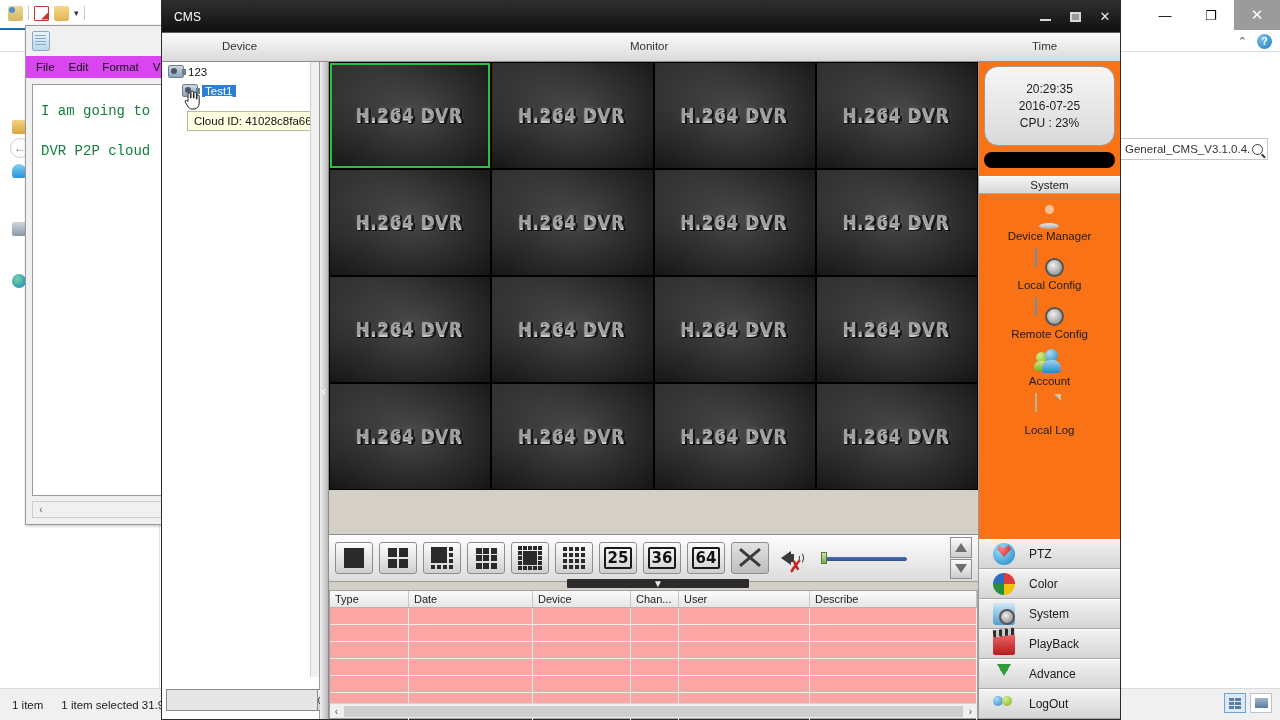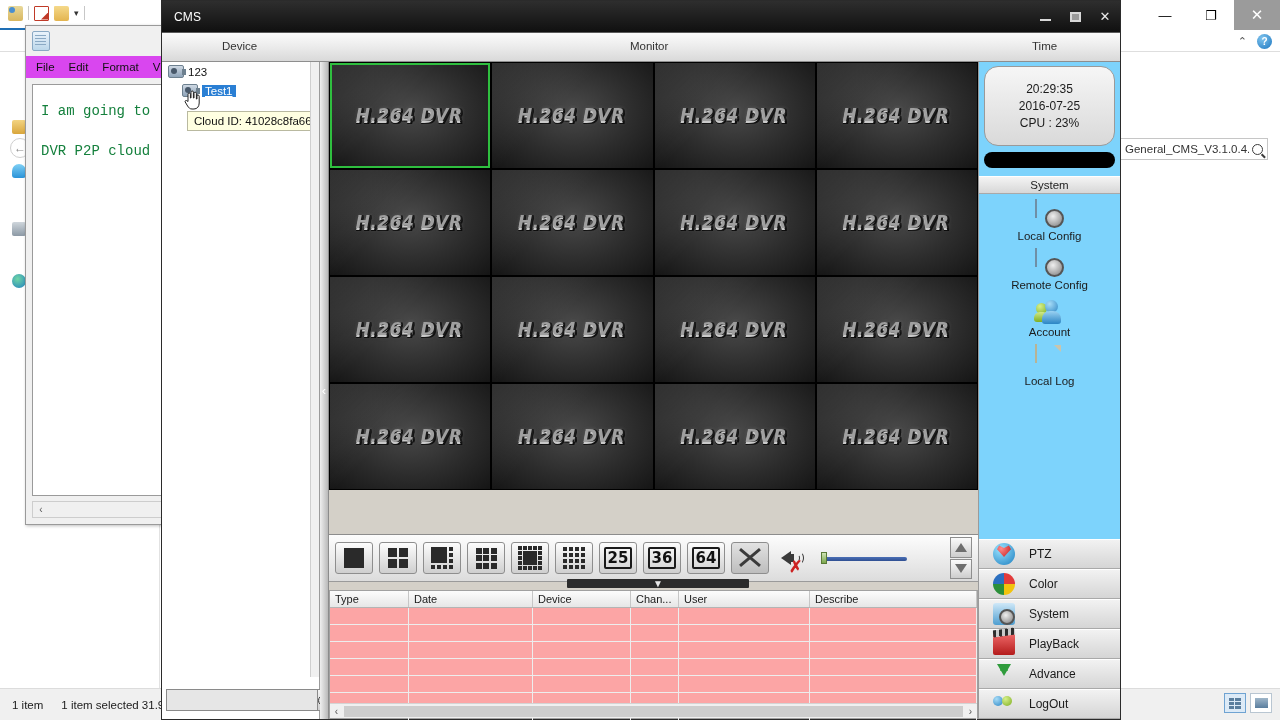--- a/index.html
+++ b/index.html
@@ -240,21 +240,21 @@
     position: absolute; left: 0; top: 0; width: 9px; height: 100%;
     background: linear-gradient(90deg,#efefef,#b9b9b9);
     border-right: 1px solid #8c8c8c;
     display: flex; align-items: center; justify-content: center;
     color: #ffffff; font-size: 13px;
   }
   .video-grid {
     position: absolute; left: 9px; top: 0; right: 0; height: 428px;
     background: #000; display: grid;
     grid-template-columns: repeat(4, 1fr); grid-template-rows: repeat(4, 1fr);
-    gap: 2px; padding: 1px; font-style: italic;
+    gap: 2px; padding: 1px;
   }
   .video-cell {
     position: relative; overflow: hidden;
     background:
       linear-gradient(135deg, rgba(255,255,255,.10) 0%, rgba(255,255,255,0) 42%),
       radial-gradient(ellipse at 50% 45%, #4a4a4a 0%, #2c2c2c 55%, #151515 100%);
     display: flex; align-items: center; justify-content: center;
   }
   .video-cell.selected { outline: 2px solid #2fbf3f; outline-offset: -2px; }
   .dvr-text {
@@ -355,21 +355,21 @@
     position: absolute; left: 0; right: 0; bottom: 0; height: 15px;
     background: #f0f0f0; border-top: 1px solid #d4d4d4;
     display: flex; align-items: center;
   }
   .lhs-arrow { width: 13px; text-align:center; font-size: 10px; color: #555; }
   .lhs-thumb { flex: 1; height: 11px; background: #cdcdcd; margin: 0 1px; }
 
   
   .right-panel {
     position: absolute; right: 0; top: 0; width: 142px; bottom: 0;
-    background: #7dd3fc; border-left: 1px solid #9b9b9b;
+    background: #f97316; border-left: 1px solid #9b9b9b;
   }
   .time-box {
     margin: 4px 5px 0 5px; height: 80px;
     border: 1px solid #9a9a9a; background: linear-gradient(#f6f6f6,#d9d9d9);
     display: flex; flex-direction: column; align-items: center; justify-content: center;
     gap: 3px; border-radius: 14px;
   }
   .time-box div { font-size: 12px; color: #1b1b1b; }
   .black-bar {
     margin: 6px 5px 0 5px; height: 16px; background: #000; border-radius: 8px;
@@ -859,20 +859,24 @@
           <div>20:29:35</div>
           <div>2016-07-25</div>
           <div>CPU : 23%</div>
         </div>
         <div class="black-bar"></div>
 
         <div class="section-title">System</div>
 
         <div class="sys-items">
           <div class="sys-item">
+            <span class="sys-ico"><span class="ico-devmgr"></span></span>
+            <span class="lbl">Device Manager</span>
+          </div>
+          <div class="sys-item">
             <span class="sys-ico"><span class="ico-config"></span></span>
             <span class="lbl">Local Config</span>
           </div>
           <div class="sys-item">
             <span class="sys-ico"><span class="ico-config remote"></span></span>
             <span class="lbl">Remote Config</span>
           </div>
           <div class="sys-item">
             <span class="sys-ico ico-account">
                 <span class="p1"></span>

